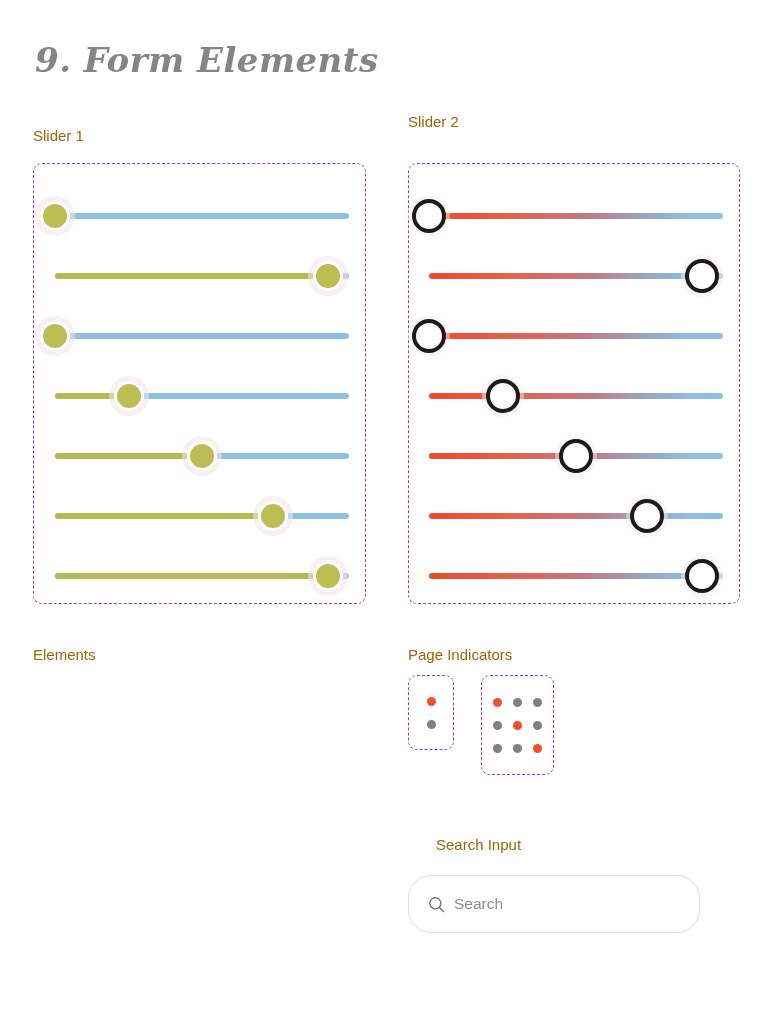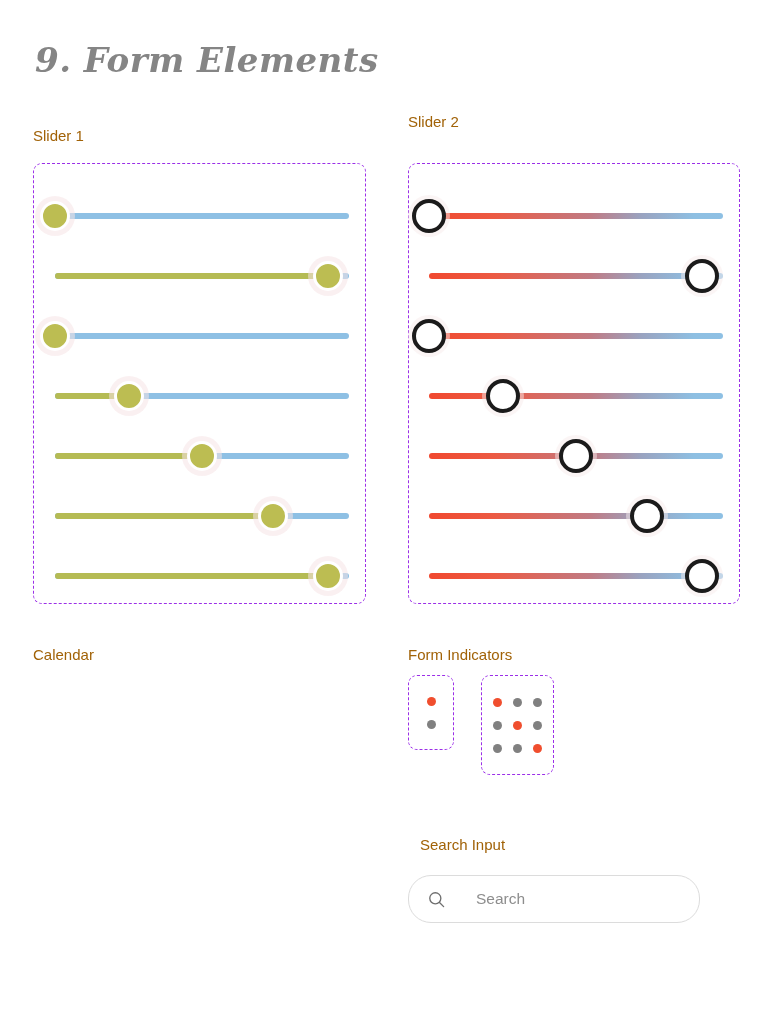--- a/index.html
+++ b/index.html
@@ -36,21 +36,21 @@
     font-family: "Liberation Sans", sans-serif;
     font-size: 15px;
     font-weight: 400;
     color: #a16207;
     white-space: nowrap;
   }
   #label-slider1  { left: 33px;  top: 127px; }
   #label-slider2  { left: 408px; top: 113px; }
   #label-calendar { left: 33px;  top: 646px; }
   #label-pageind  { left: 408px; top: 646px; }
-  #label-search   { left: 420px; top: 836px; }
+  #label-search   { left: 436px; top: 836px; }
 
   
   .dashed-panel {
     position: absolute;
     border: 1.6px dashed #9b2fe8;
     border-radius: 9px;
     box-sizing: border-box;
     background: transparent;
   }
   #panel-slider1 { left: 33px;  top: 163px; width: 333px; height: 441px; }
@@ -153,29 +153,29 @@
     background: #808080;
   }
   .dot.active { background: #f04e2e; }
 
   
   #search-field {
     position: absolute;
     left: 408px;
     top: 875px;
     width: 292px;
-    height: 48px;
+    height: 58px;
     box-sizing: border-box;
     border: 1px solid #dcdcdc;
     border-radius: 23px;
     background: #ffffff;
     display: flex;
     align-items: center;
     padding: 0 18px;
-    gap: 30px;
+    gap: 8px;
   }
   #search-field .search-icon {
     width: 19px;
     height: 19px;
     flex: 0 0 auto;
     color: #6e6e6e;
     display: block;
   }
   #search-placeholder {
     font-family: "Liberation Sans", sans-serif;
@@ -184,22 +184,22 @@
     user-select: none;
   }
 </style>
 </head>
 <body>
 
 <div class="page-title">9. Form Elements</div>
 
 <div class="section-label" id="label-slider1">Slider 1</div>
 <div class="section-label" id="label-slider2">Slider 2</div>
-<div class="section-label" id="label-calendar">Calendar</div>
-<div class="section-label" id="label-pageind">Form Indicators</div>
+<div class="section-label" id="label-calendar">Elements</div>
+<div class="section-label" id="label-pageind">Page Indicators</div>
 <div class="section-label" id="label-search">Search Input</div>
 
 <div class="dashed-panel" id="panel-slider1">
     <div class="slider-row s1-row" style="top: 22px;">
       <div class="track-blue" style="background: rgb(142, 192, 228);"></div>
       <div class="track-fill-olive" style="width: 0%; background: rgb(181, 187, 84);"></div>
       <div class="thumb-olive" style="left: 0%; background: rgb(188, 189, 82);"></div>
     </div>
     <div class="slider-row s1-row" style="top: 82px;">
       <div class="track-blue" style="background: rgb(142, 192, 228);"></div>

